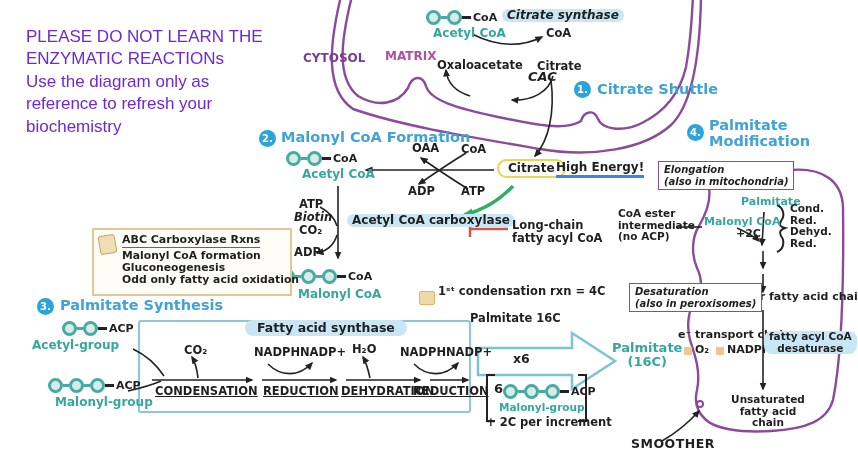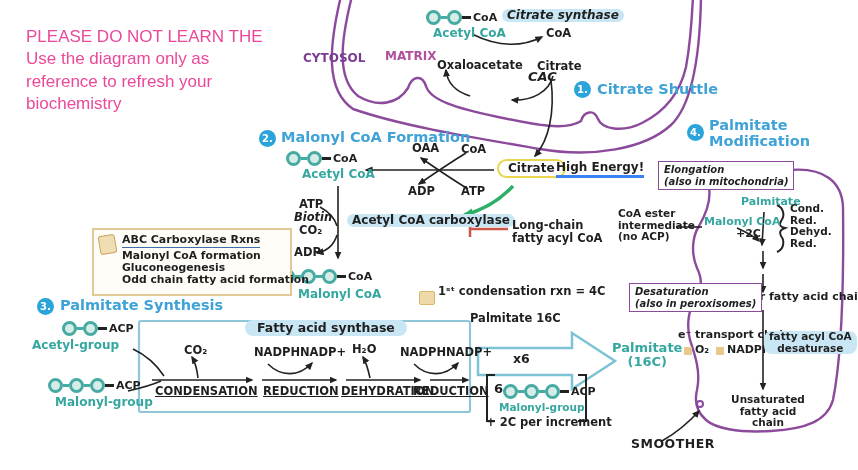--- a/index.html
+++ b/index.html
@@ -1,21 +1,21 @@
 <!DOCTYPE html>
 <html><head>
 <meta charset="utf-8">
 <style>
   html,body{margin:0;padding:0;background:#fff;}
   .stage{position:relative;width:858px;height:470px;background:#ffffff;overflow:hidden;
          font-family:"DejaVu Sans","Liberation Sans",sans-serif;}
   .stage svg.overlay{position:absolute;left:0;top:0;z-index:1;}
   .lbl{position:absolute;z-index:2;white-space:nowrap;font-weight:bold;font-size:11.5px;color:#1f1f1f;line-height:1.1;}
   .teal{color:#35a79f;}
-  .note-text{position:absolute;z-index:2;left:26px;top:26px;width:260px;color:#ec4899;
+  .note-text{position:absolute;z-index:2;left:26px;top:26px;width:260px;color:#6d28d9;
              font-family:"Liberation Sans",sans-serif;font-size:17px;font-weight:500;line-height:1.32;}
   .head{font-size:14.5px;font-weight:bold;color:#3fa3d7;}
   .badge{position:absolute;z-index:3;width:17px;height:17px;border-radius:50%;background:#2aa4da;color:#fff;
          font-size:10px;font-weight:bold;display:flex;align-items:center;justify-content:center;}
   .hlb{background:#c9e6f4;border-radius:8px;padding:0 5px;}
   .oval{border:2.5px solid #e9d54e;border-radius:15px;padding:1px 9px;font-size:12px;}
   .hienergy{border-bottom:3px solid #3b82f6;padding-bottom:1px;font-size:12px;}
   .chain{position:absolute;z-index:2;display:flex;align-items:center;}
   .node{width:9px;height:9px;border-radius:50%;background:#d6ece6;border:3px solid #46aba2;}
   .link{width:6px;height:3px;background:#46aba2;}
@@ -100,20 +100,21 @@
     <polygon points="478,348 572,348 572,333 615,361 572,389 572,375 478,375" fill="none" stroke="#7cc3d6" stroke-width="2.5"></polygon>
 
     <g fill="#eac98e">
       <rect x="684" y="347" width="8" height="8"></rect>
       <rect x="716" y="347" width="8" height="8"></rect>
     </g>
   </svg>
 
   <div class="note-text">
     <div>PLEASE DO NOT LEARN THE</div>
+    <div>ENZYMATIC REACTIONs</div>
     <div>Use the diagram only as</div>
     <div>reference to refresh your</div>
     <div>biochemistry</div>
   </div>
 
   <div class="lbl" style="left:303px;top:52px;color:#7a3d91;font-size:12px;">CYTOSOL</div>
   <div class="lbl" style="left:385px;top:50px;color:#b0509f;font-size:12px;">MATRIX</div>
 
   <div class="chain" style="left:426px;top:10px;">
     <span class="node"></span>
@@ -176,21 +177,21 @@
 
   <div class="calcicon" style="left:419px;top:291px;"></div>
   <div class="lbl" style="left:438px;top:285px;">1ˢᵗ condensation rxn = 4C</div>
   <div class="lbl" style="left:470px;top:312px;">Palmitate 16C</div>
 
   <div class="tanbox" style="left:92px;top:228px;width:196px;height:64px;"></div>
   <div class="noteicon" style="left:99px;top:235px;"></div>
   <div class="lbl" style="left:122px;top:234px;font-size:11px;border-bottom:1.5px solid #3d6fa8;padding-bottom:1px;">ABC Carboxylase Rxns</div>
   <div class="lbl" style="left:122px;top:250px;font-size:10.8px;">Malonyl CoA formation</div>
   <div class="lbl" style="left:122px;top:262px;font-size:10.8px;">Gluconeogenesis</div>
-  <div class="lbl" style="left:122px;top:274px;font-size:10.8px;">Odd chain fatty acid formation</div>
+  <div class="lbl" style="left:122px;top:274px;font-size:10.8px;">Odd only fatty acid oxidation</div>
 
   <div class="badge" style="left:37px;top:298px;">3.</div>
   <div class="lbl head" style="left:60px;top:298px;">Palmitate Synthesis</div>
 
   <div class="chain" style="left:62px;top:321px;">
     <span class="node"></span>
       <span class="link"></span>
       <span class="node"></span>
       <span class="tail"></span>
     <span class="tag">ACP</span>

